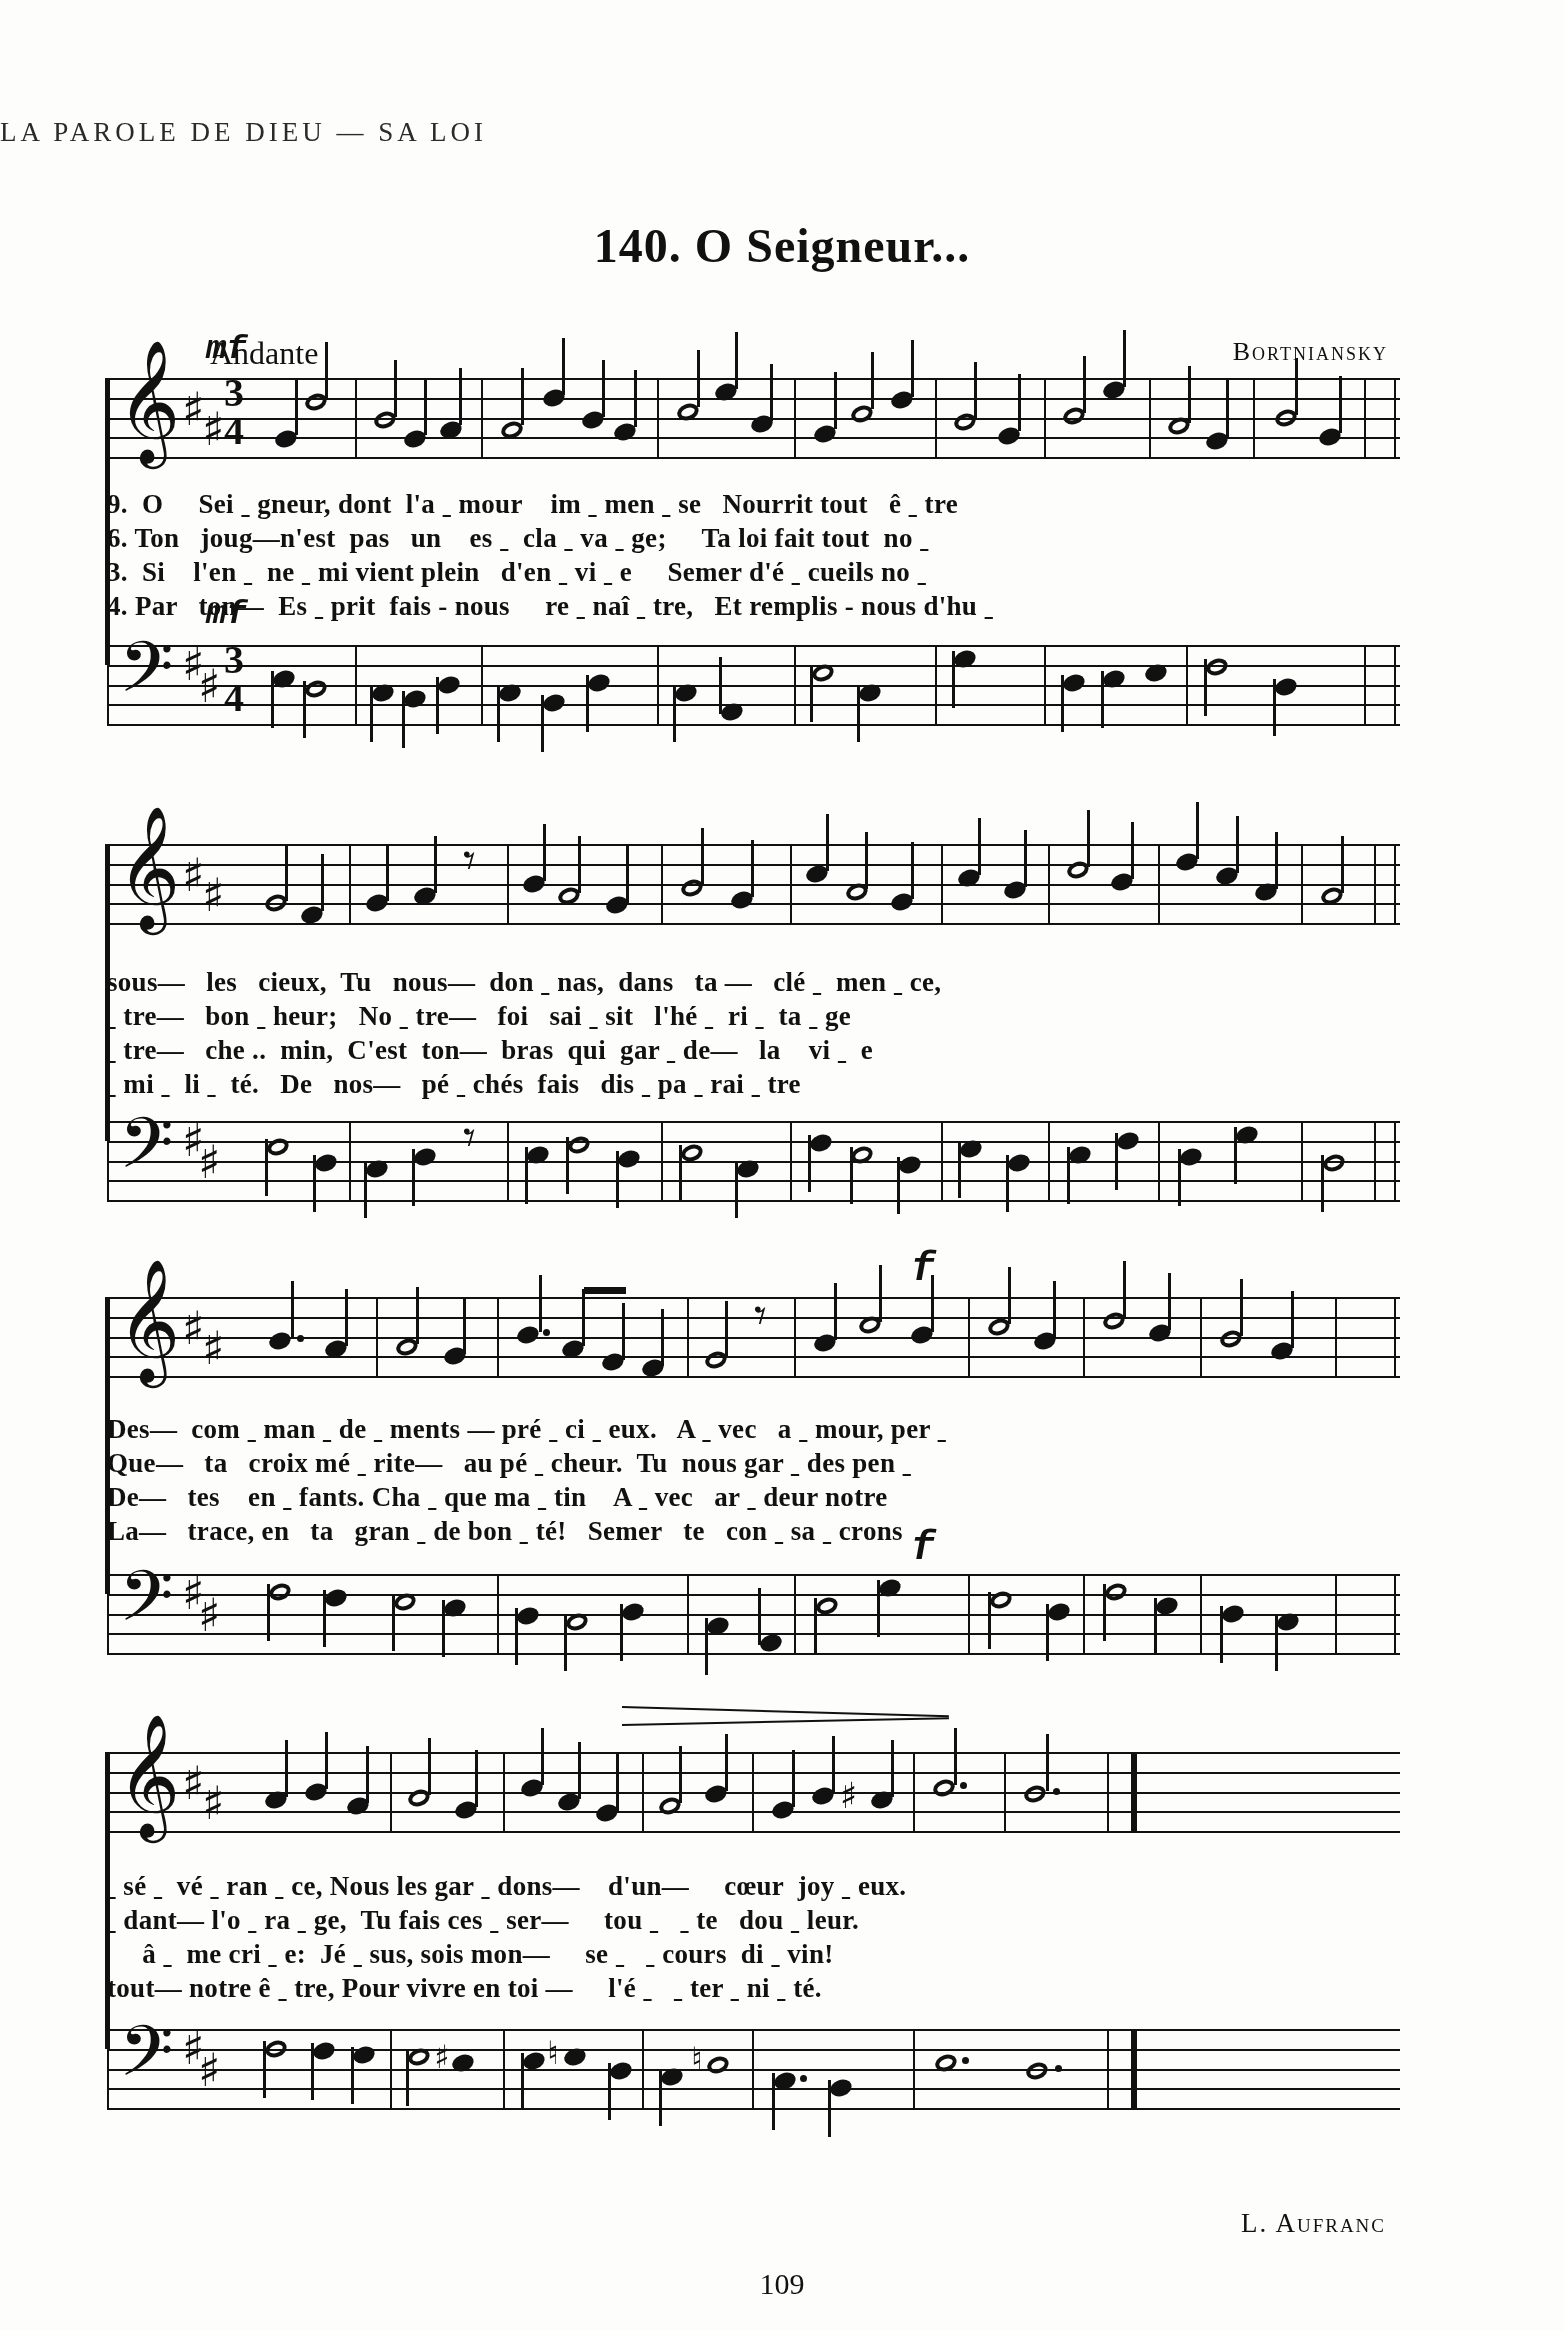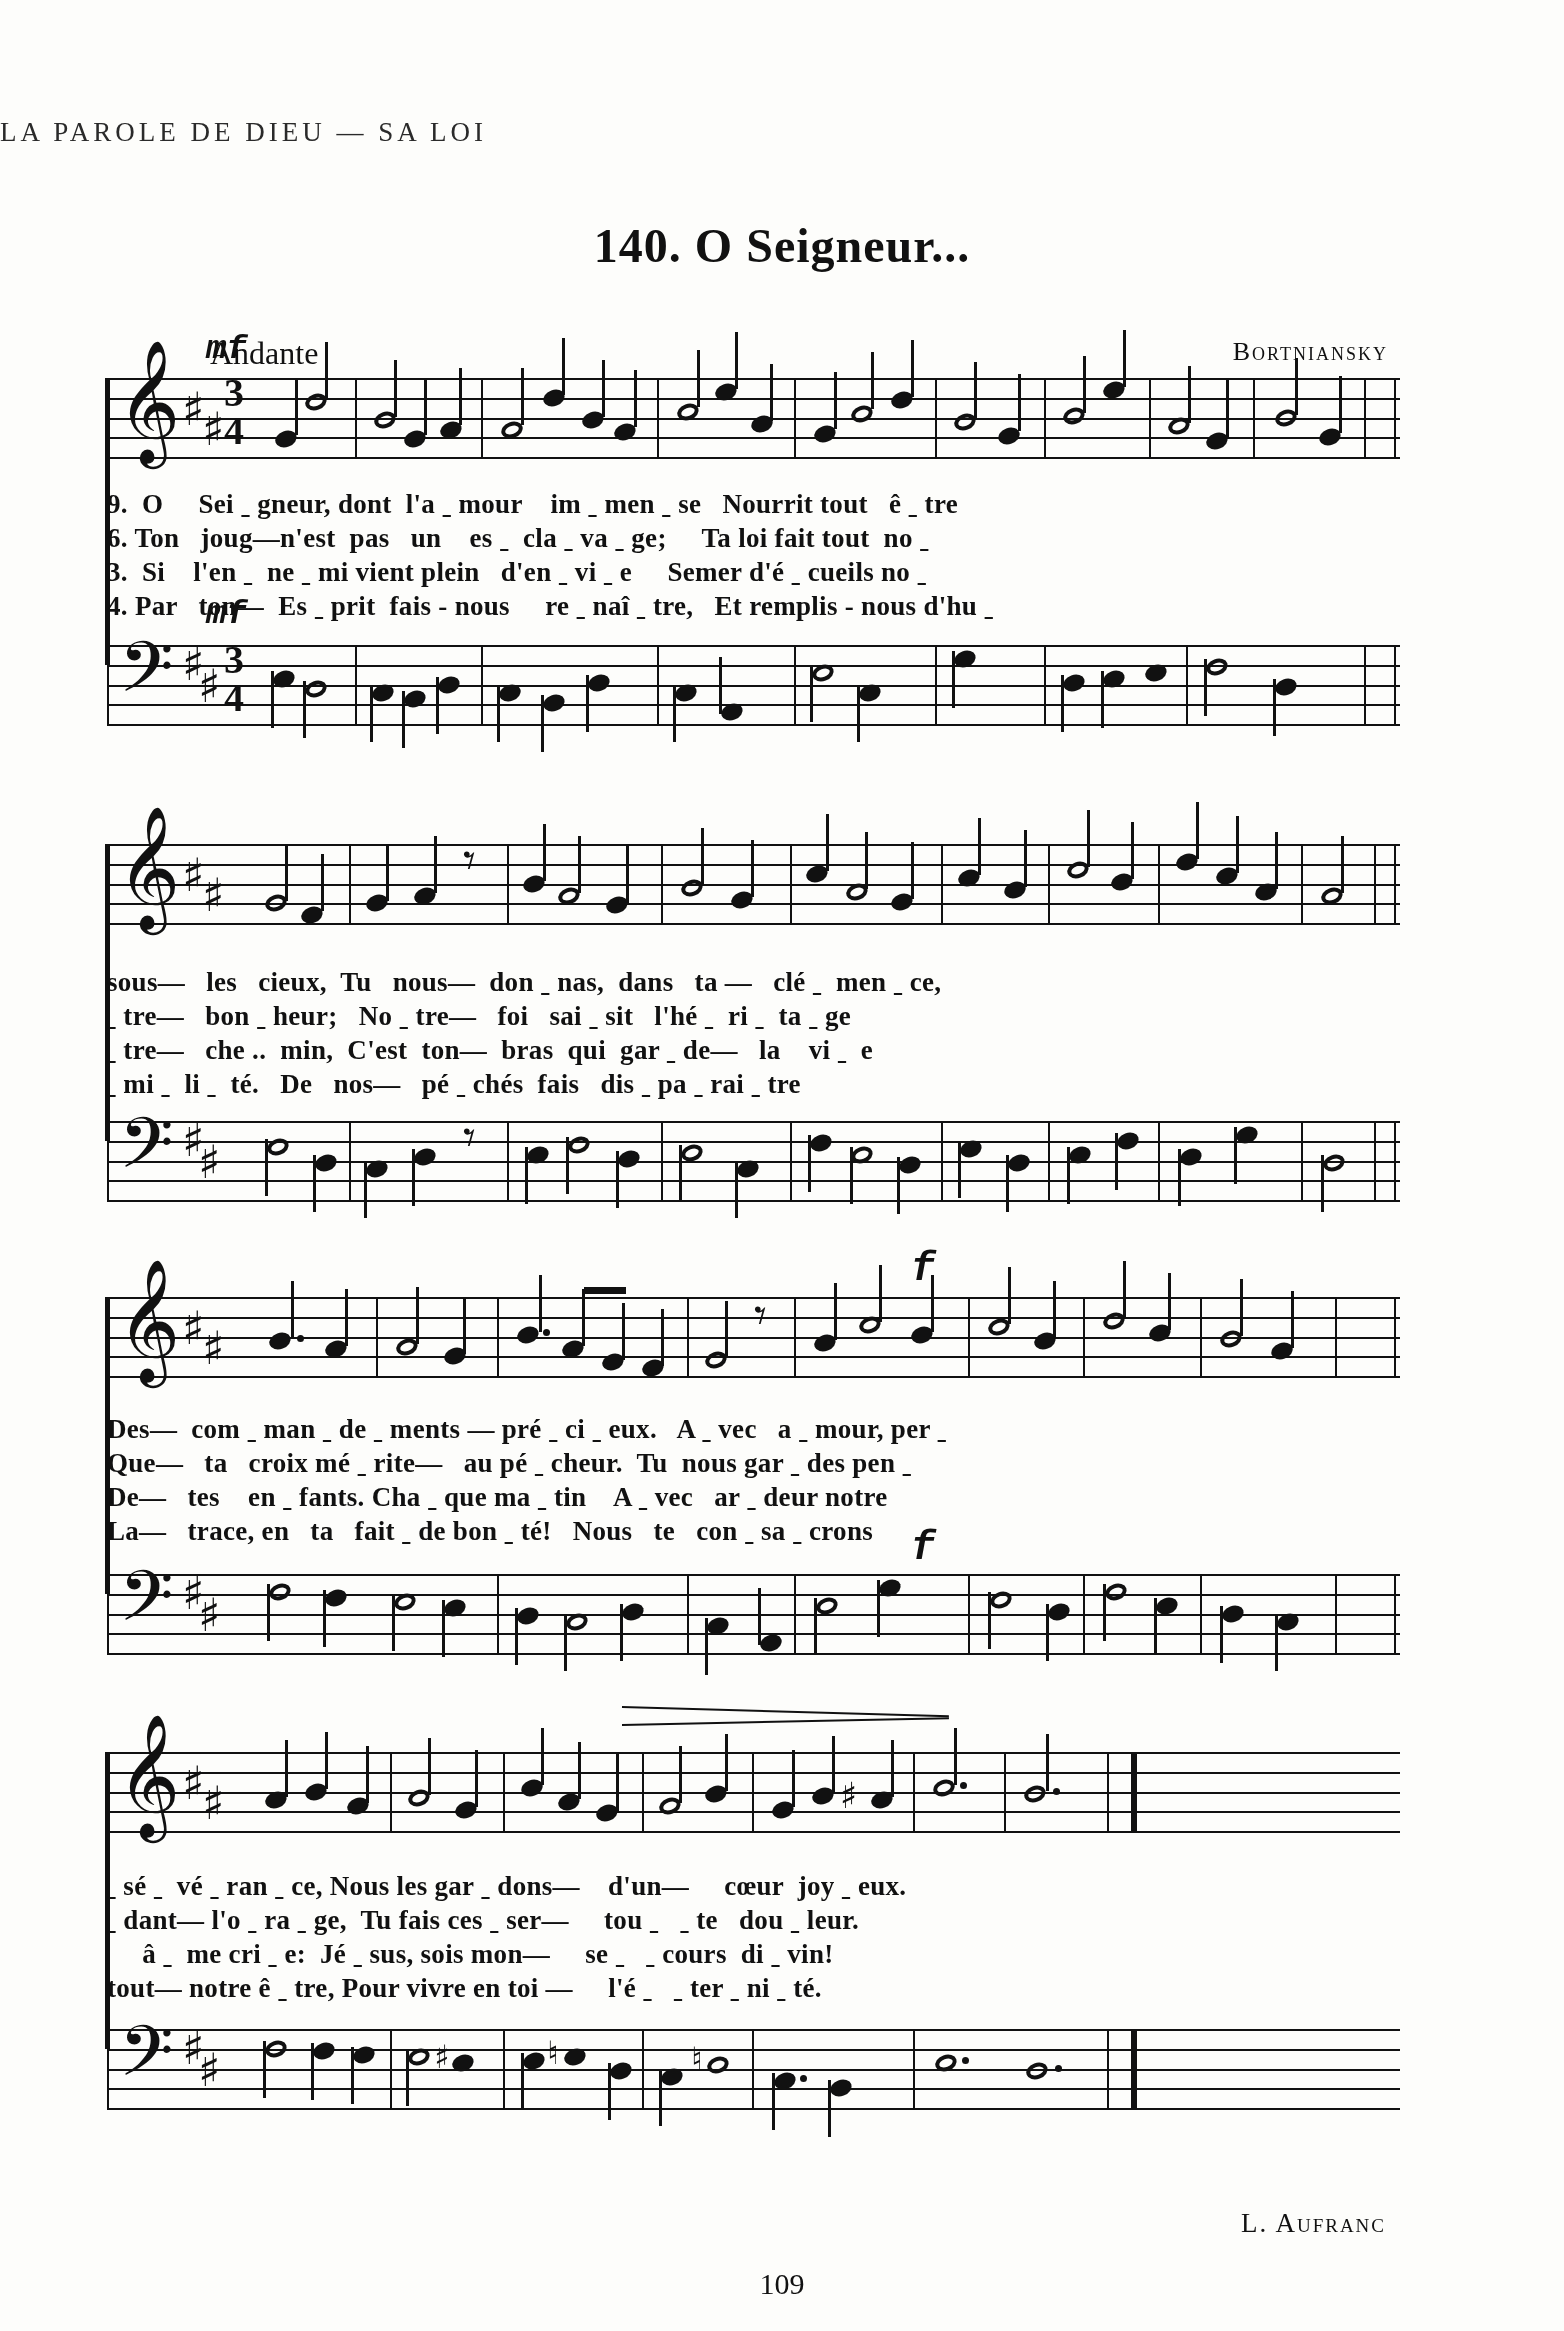--- a/index.html
+++ b/index.html
@@ -597,21 +597,21 @@
       <div class="nh" style="left:1164px;top:46px;"></div>
         <div class="stem" style="left:1184px;top:-6px;"></div>
       <div class="barline" style="left:1228px;"></div>
       <div class="barline" style="left:1287px;"></div>
     </div>
 
     <div class="lyrics" style="left:0;top:117px;">
       <span class="lyric-line bold">Des—  com ˍ man ˍ de ˍ ments — pré ˍ ci ˍ eux.   A ˍ vec   a ˍ mour, per ˍ</span>
       <span class="lyric-line bold">Que—   ta   croix mé ˍ rite—   au pé ˍ cheur.  Tu  nous gar ˍ des pen ˍ</span>
       <span class="lyric-line bold">De—   tes    en ˍ fants. Cha ˍ que ma ˍ tin    A ˍ vec   ar ˍ deur notre</span>
-      <span class="lyric-line bold">La—   trace, en   ta   fait ˍ de bon ˍ té!   Nous   te   con ˍ sa ˍ crons</span>
+      <span class="lyric-line bold">La—   trace, en   ta   gran ˍ de bon ˍ té!   Semer   te   con ˍ sa ˍ crons</span>
     </div>
 
     <div class="staff" style="position:absolute;top:277px;">
       <div class="line"></div>
       <div class="line"></div>
       <div class="line"></div>
       <div class="line"></div>
       <div class="line"></div>
       <div class="barline" style="left:0;"></div>
       <div class="clef bass">𝄢</div>

